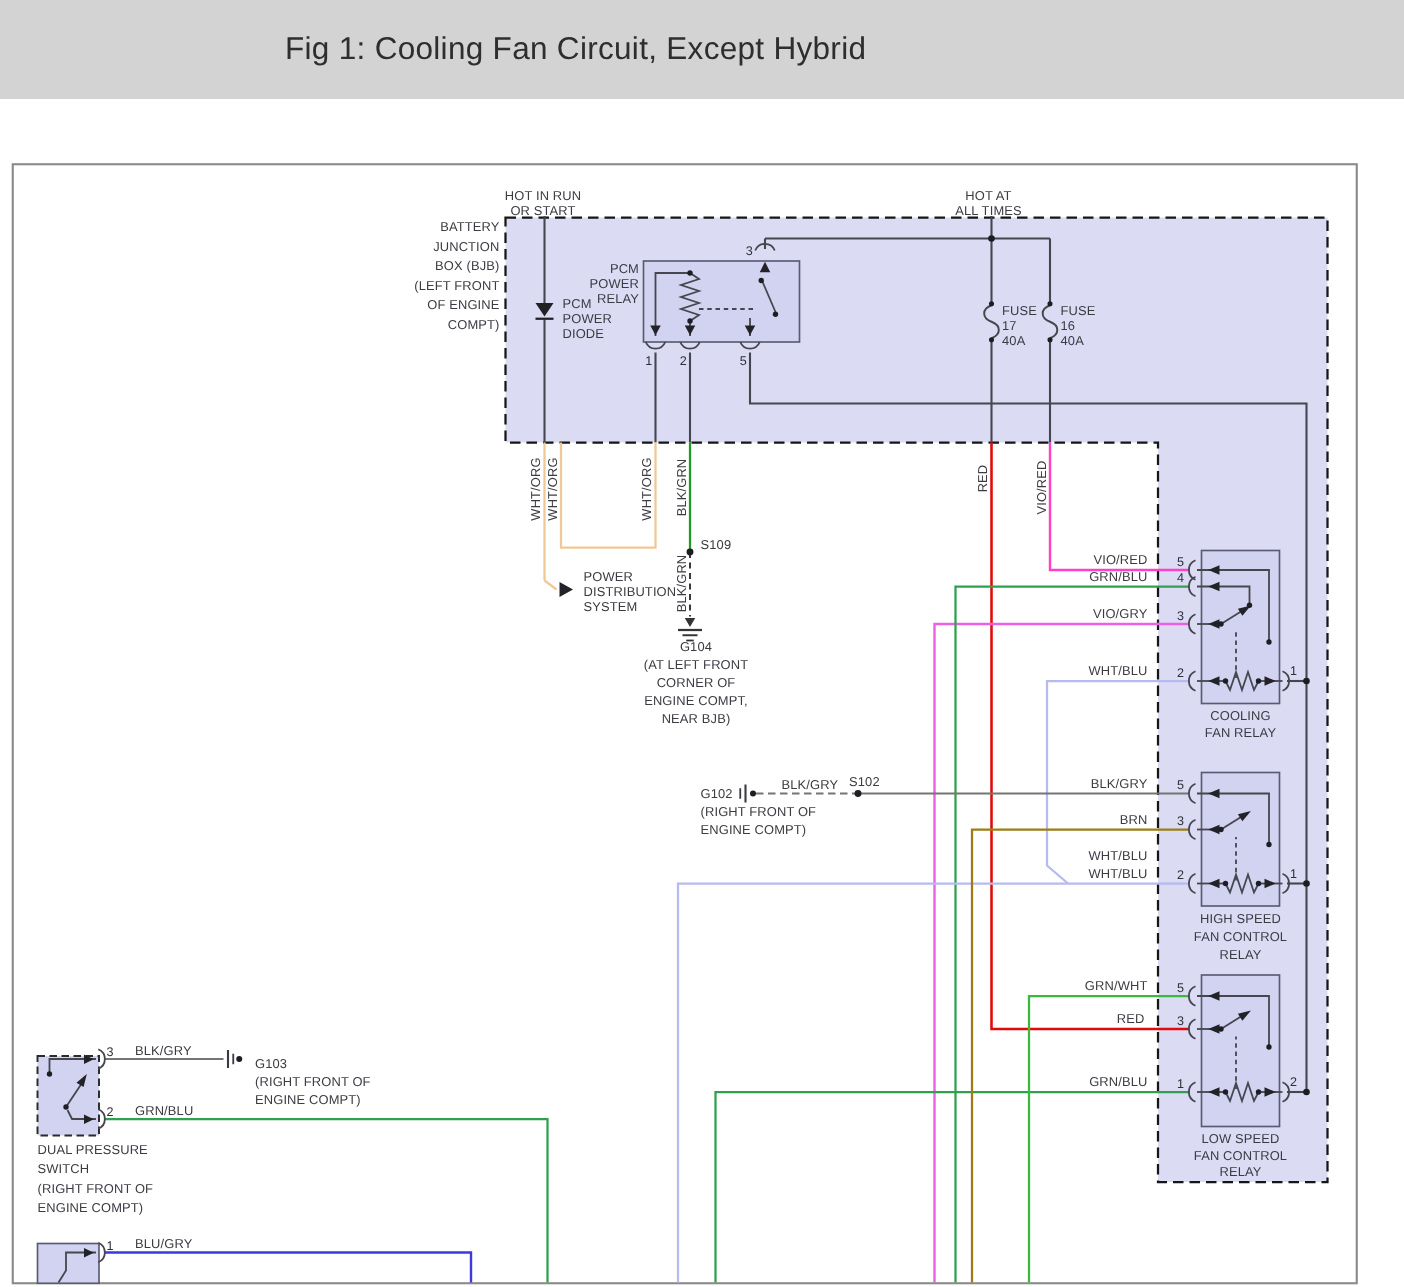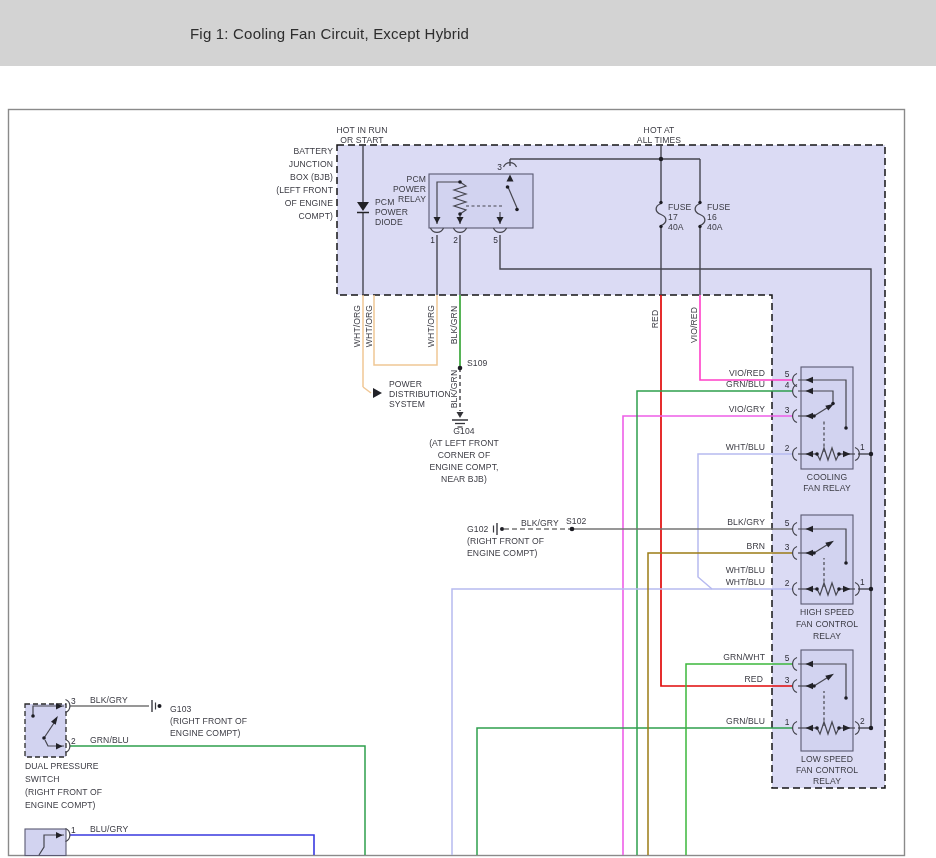--- a/index.html
+++ b/index.html
@@ -1,18 +1,18 @@
 <!DOCTYPE html>
 <html><head>
 <meta charset="utf-8">
 <style>
   html,body{margin:0;padding:0;background:#fff;width:936px;height:858px;overflow:hidden;}
   body{font-family:"Liberation Sans",sans-serif;}
   .header-bar{position:absolute;left:0;top:0;width:936px;height:66px;background:#d3d3d3;display:flex;align-items:center;}
-  .header-title{margin-left:190px;font-size:15px;color:#2e2e2e;letter-spacing:.2px;}
+  .header-title{margin-left:190px;font-size:21px;color:#2e2e2e;letter-spacing:.2px;}
   .diagram-wrap{position:absolute;left:0;top:16px;width:840px;height:858px;}
   svg text{font-family:"Liberation Sans",sans-serif;font-size:8.6px;fill:#3b3b43;letter-spacing:.1px;}
   svg .pin{font-size:8.4px;fill:#30303a;}
   .te{text-anchor:end}.tm{text-anchor:middle}
   svg line,svg path,svg polyline{fill:none;stroke-linecap:butt;}
 </style>
 </head>
 <body>
 
 <div class="header-bar">

